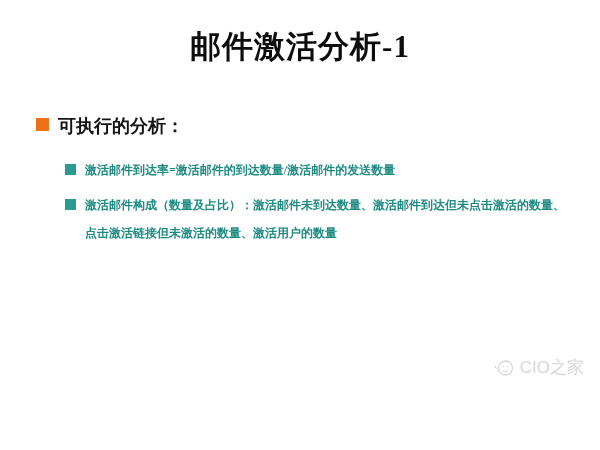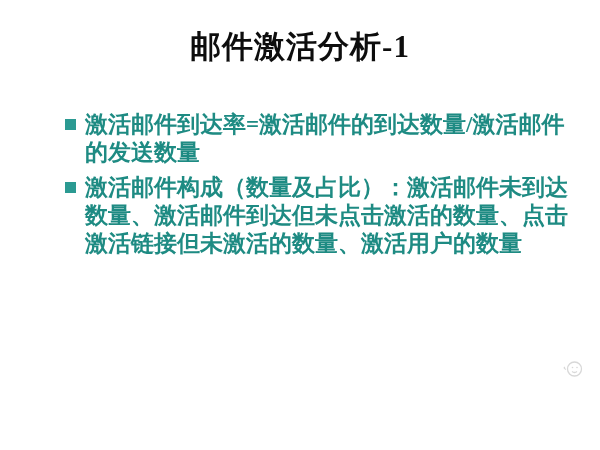--- a/index.html
+++ b/index.html
@@ -57,21 +57,21 @@
     align-items:flex-start;
     margin-bottom:7px;
   }
   .b2 .sq{
     flex:none;
     width:11px;height:11px;
     background:var(--teal-bullet);
     margin:8px 9px 0 0;
   }
   .b2 .txt{
-    font-size:23px;
+    font-size:12px;
     font-weight:bold;
     line-height:28px;
     color:var(--teal);
   }
   .watermark{
     position:absolute;
     right:16px;bottom:13px;
     display:flex;
     align-items:center;
     gap:5px;
@@ -85,20 +85,24 @@
 </head>
 <body>
 
 <div class="slide">
 
   <div class="title">邮件激活分析-1</div>
 
   <div class="content">
 
 
+    <div class="b1">
+      <span class="sq"></span>
+      <span class="txt">可执行的分析：</span>
+    </div>
 
     <div class="sublist">
 
       <div class="b2">
         <span class="sq"></span>
         <span class="txt">激活邮件到达率=激活邮件的到达数量/激活邮件的发送数量</span>
       </div>
 
 
       <div class="b2">
@@ -112,15 +116,16 @@
   <div class="watermark">
     <span>
       <svg width="22" height="20" viewBox="0 0 22 20" fill="none" stroke="#d8d8d8" stroke-width="1.3">
         <circle cx="12.5" cy="10" r="7"></circle>
         <path d="M3 8 q-2 1 1 2.5"></path>
         <circle cx="10.5" cy="8.5" r="0.8" fill="#d8d8d8" stroke="none"></circle>
         <circle cx="15" cy="8.5" r="0.8" fill="#d8d8d8" stroke="none"></circle>
         <path d="M10 12.5 q2.5 2 5 0"></path>
       </svg>
     </span>
+    <span>CIO之家</span>
   </div>
 
 </div>
 
 </body></html>

